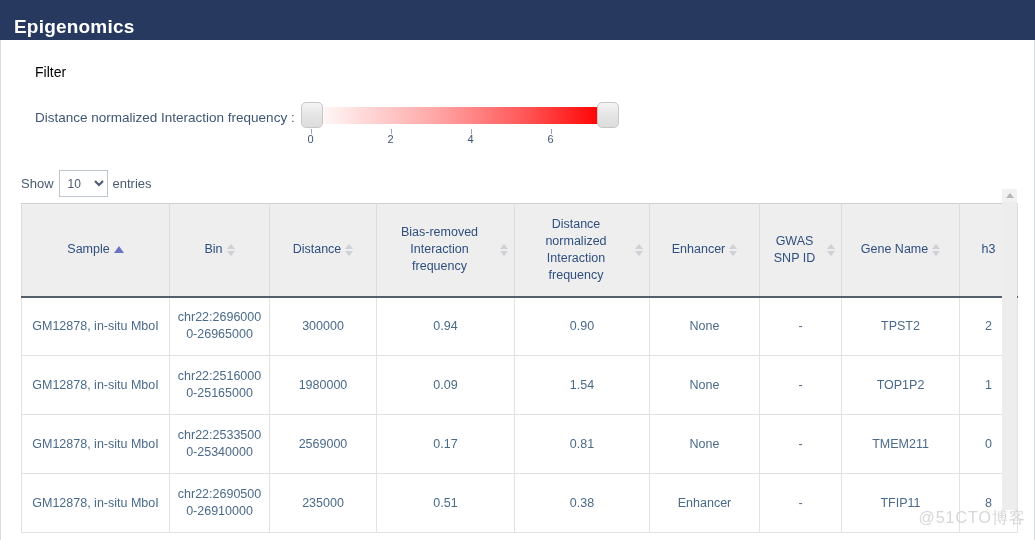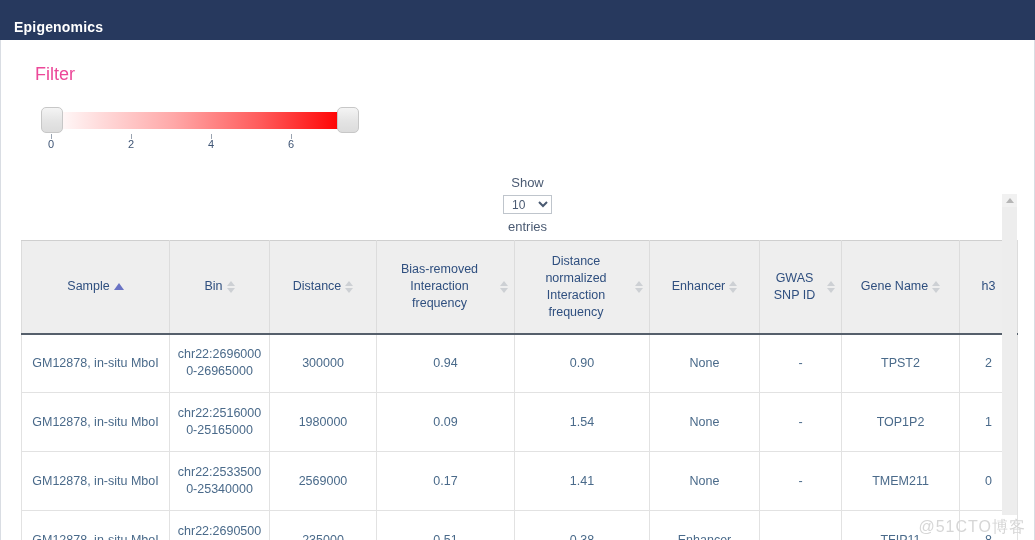--- a/index.html
+++ b/index.html
@@ -19,41 +19,41 @@
   .appbar {
     height: 40px;
     background: #27395e;
     display: flex;
     align-items: center;
     padding: 0 14px;
     box-sizing: border-box;
   }
   .appbar-title {
     color: #ffffff;
-    font-size: 14px;
+    font-size: 19px;
     font-weight: bold;
     letter-spacing: .2px;
     margin-top: 14px;
   }
 
   
   .page {
     border-left: 1px solid #d9dde3;
     border-right: 1px solid #d9dde3;
     height: 500px;
     box-sizing: border-box;
     position: relative;
     background: #fff;
   }
 
   
   .filter-panel { padding: 24px 0 0 34px; }
   .filter-heading {
-    font-size: 18px;
-    color: #ec4899;
+    font-size: 14px;
+    color: #000000;
     margin-bottom: 22px;
   }
   .filter-row {
     display: flex;
     align-items: flex-start;
     height: 46px;
   }
   .filter-label {
     font-size: 13.5px;
     color: #3f5575;
@@ -161,29 +161,28 @@
     padding-left: 20px;
     position: relative;
   }
   .entries-bar {
     font-size: 13px;
     color: #4a5a72;
     margin-bottom: 6px;
     display: flex;
     align-items: center;
     gap: 5px;
-    flex-direction: column;
   }
   .entries-select {
     font-family: "Liberation Sans", sans-serif;
     font-size: 12px;
     color: #4a5a72;
     border: 1px solid #bfc5cc;
     background: #fff;
-    height: 19px;
+    height: 27px;
     padding: 0 2px 0 4px;
     border-radius: 0;
   }
 
   table.dt {
     border-collapse: collapse;
     width: 996px;
     table-layout: fixed;
   }
   table.dt thead th {
@@ -267,41 +266,42 @@
     left: 4px; top: 4px;
     width: 0; height: 0;
     border-left: 4px solid transparent;
     border-right: 4px solid transparent;
     border-bottom: 5px solid #b6b6b6;
   }
 
   .watermark {
     position: absolute;
     right: 8px;
-    bottom: 2px;
+    bottom: 11px;
     font-size: 16px;
     color: #d6d6d6;
     letter-spacing: 1px;
     pointer-events: none;
     font-family: "Liberation Sans", sans-serif;
   }
 </style>
 </head>
 <body>
 
 <div class="appbar">
   <span class="appbar-title">Epigenomics</span>
 </div>
 
 <div class="page">
 
   <div class="filter-panel">
     <div class="filter-heading">Filter</div>
 
     <div class="filter-row">
+      <span class="filter-label">Distance normalized Interaction frequency :</span>
 
       <div class="slider-wrap">
         <div class="slider-track"></div>
         <div class="slider-handle left"></div>
         <div class="slider-handle right"></div>
         <div class="slider-ticks">
           <div class="tick" style="left:10px"></div>
           <div class="tick" style="left:90px"></div>
           <div class="tick" style="left:170px"></div>
           <div class="tick" style="left:250px"></div>
@@ -435,21 +435,21 @@
           <td>None</td>
           <td>-</td>
           <td>TOP1P2</td>
           <td>1</td>
         </tr>
         <tr>
           <td>GM12878, in-situ MboI</td>
           <td>chr22:25335000-25340000</td>
           <td>2569000</td>
           <td>0.17</td>
-          <td>1.41</td>
+          <td>0.81</td>
           <td>None</td>
           <td>-</td>
           <td>TMEM211</td>
           <td>0</td>
         </tr>
         <tr>
           <td>GM12878, in-situ MboI</td>
           <td>chr22:26905000-26910000</td>
           <td>235000</td>
           <td>0.51</td>

